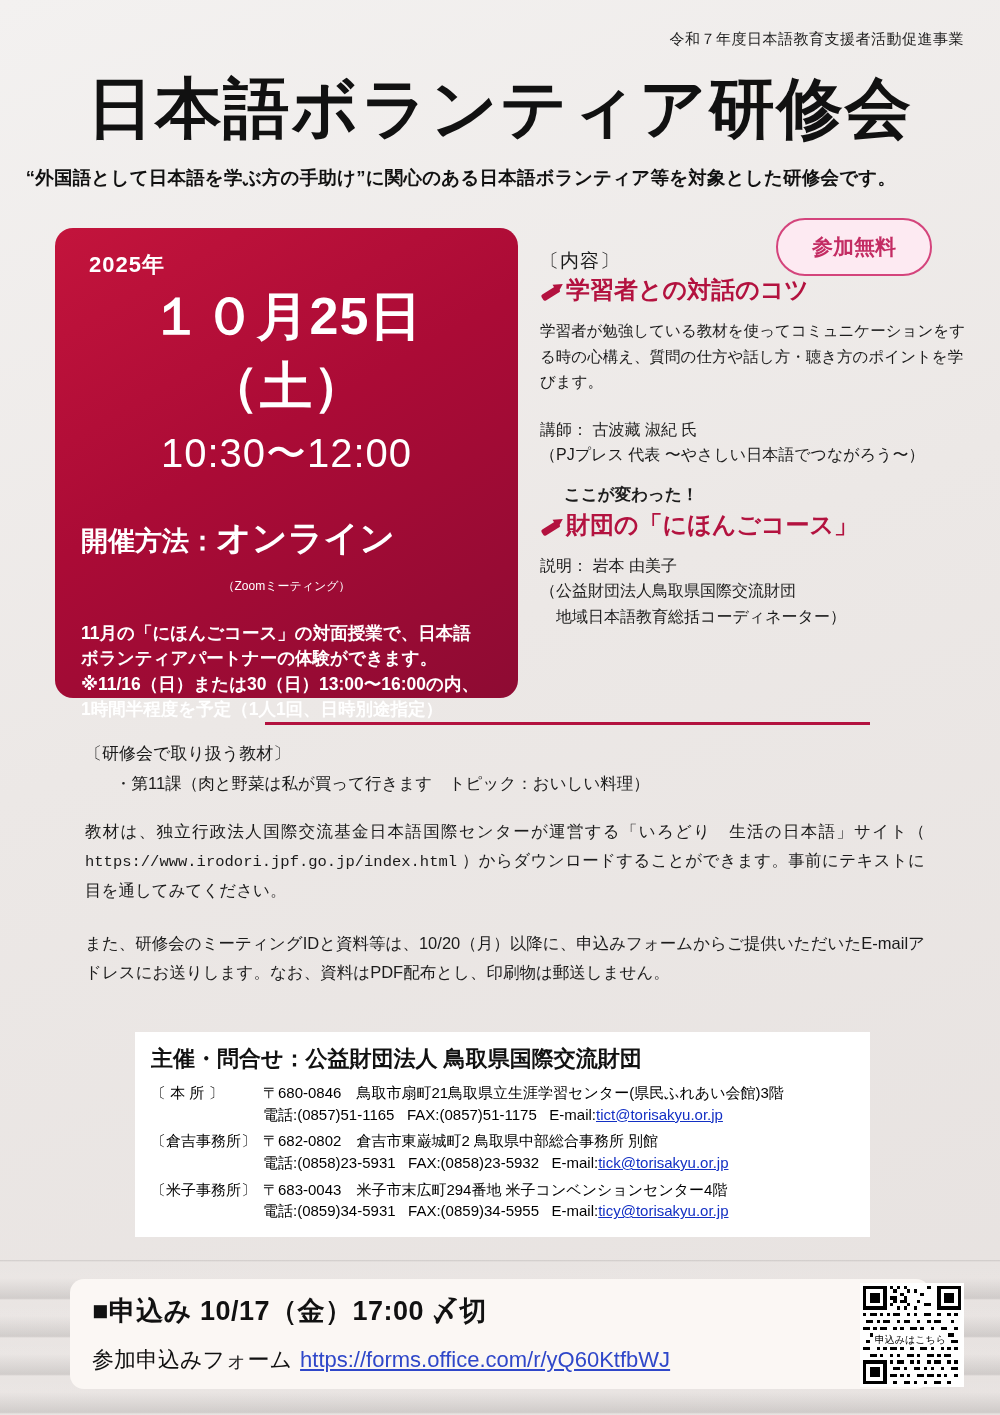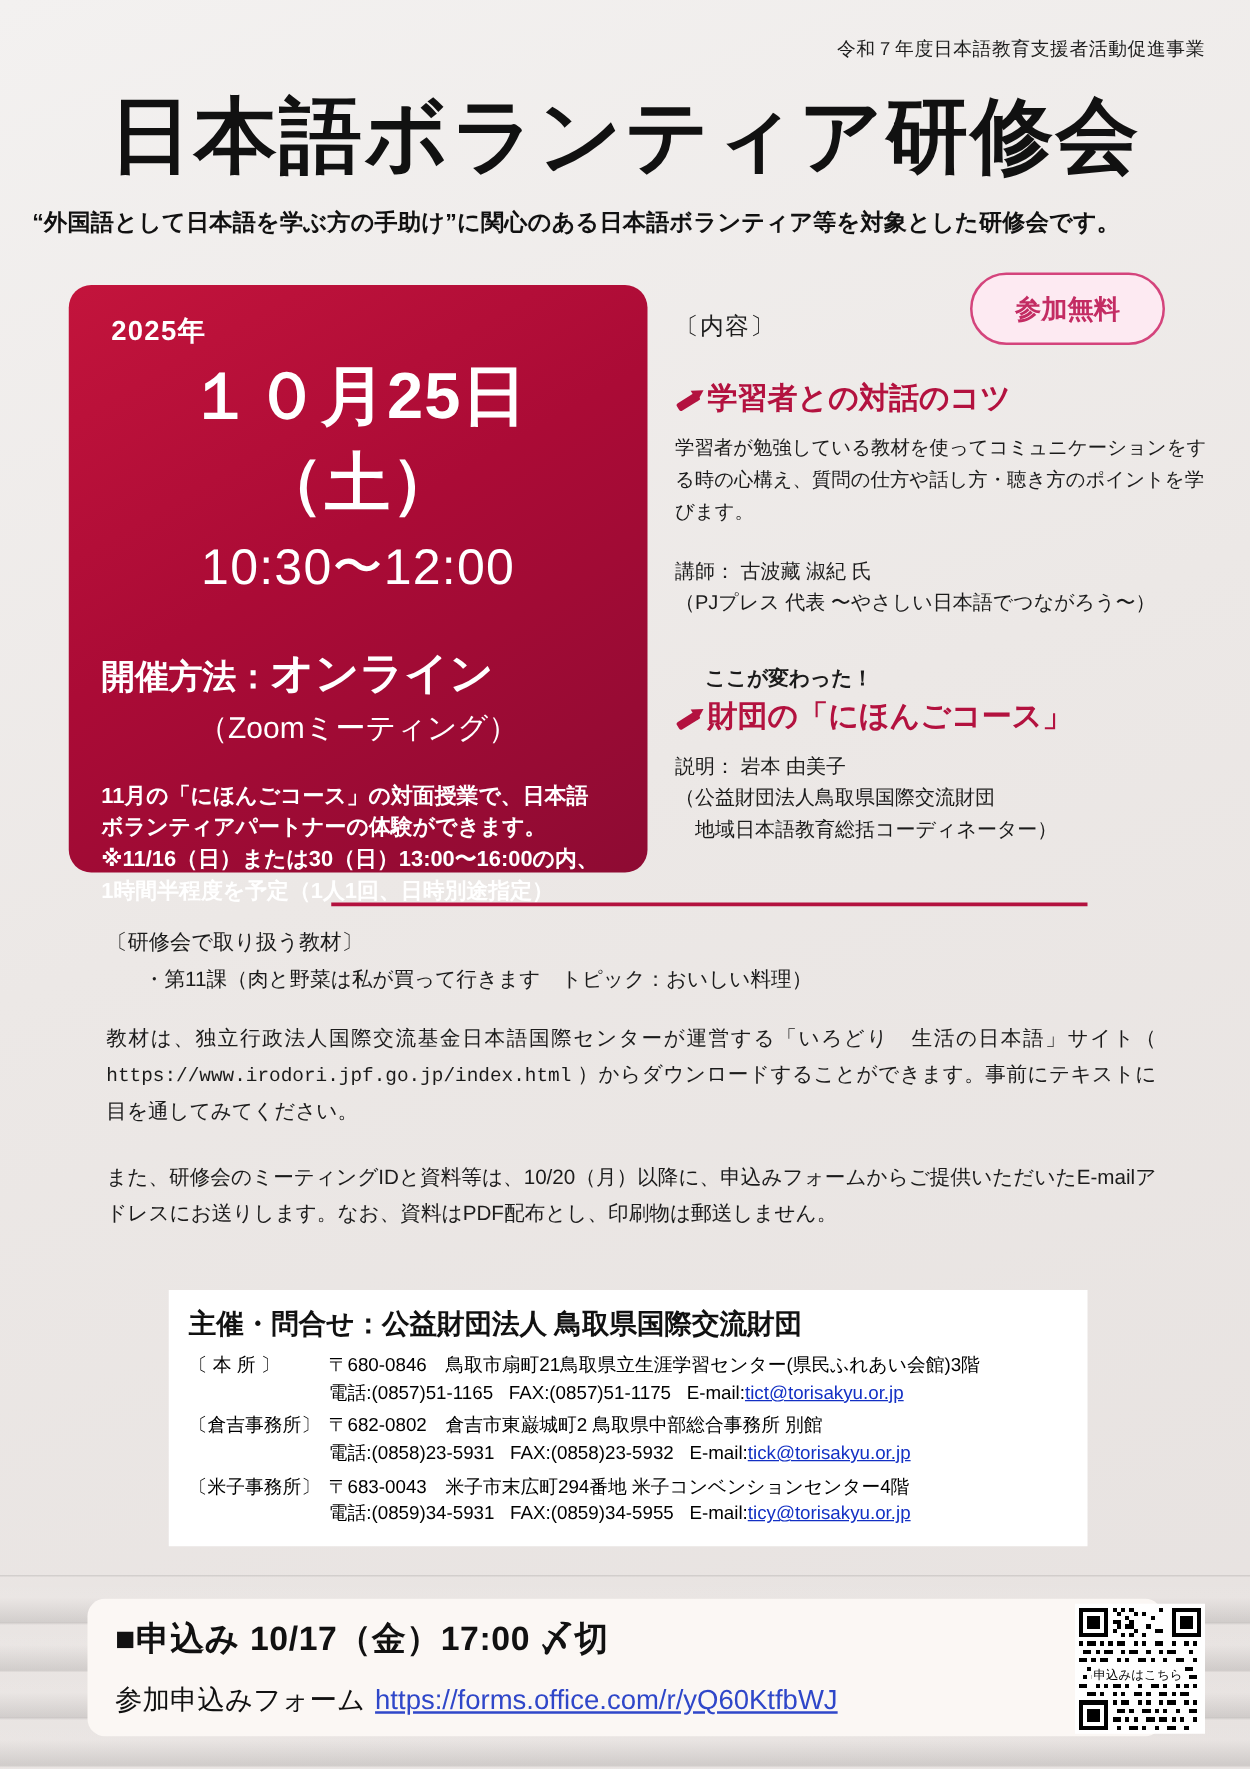--- a/index.html
+++ b/index.html
@@ -105,22 +105,22 @@
     margin-top: 34px;
     text-align: left;
     font-size: 27px;
     font-weight: bold;
   }
   .rp-method .big {
     font-size: 35px;
   }
   .rp-zoom {
     text-align: center;
-    font-size: 24px;
-    margin-top: 4px;
+    font-size: 12px;
+    margin-top: 16px;
   }
   .rp-extra {
     margin-top: 26px;
     font-size: 17.5px;
     line-height: 1.45;
     font-weight: bold;
   }
   .rp-extra .l {
     display: block;
   }
@@ -133,21 +133,21 @@
     color: #1b1b1b;
   }
   .c-heading {
     font-size: 19px;
     letter-spacing: 1px;
   }
   .sec-title {
     font-size: 24px;
     font-weight: bold;
     color: #b3123f;
-    margin-top: 28px;
+    margin-top: 0;
     display: flex;
     align-items: center;
     gap: 4px;
   }
   .pen {
     display: inline-block;
     width: 22px;
     height: 22px;
     position: relative;
     flex: none;
@@ -181,21 +181,21 @@
     margin-top: 12px;
   }
   .lect {
     font-size: 16px;
     line-height: 1.6;
     margin-top: 22px;
   }
   .kawatta {
     font-size: 16.5px;
     font-weight: bold;
-    margin-top: 36px;
+    margin-top: 16px;
     margin-left: 24px;
   }
   .sec-title2 {
     font-size: 24px;
     font-weight: bold;
     color: #b3123f;
     margin-top: 3px;
     display: flex;
     align-items: center;
     gap: 4px;

